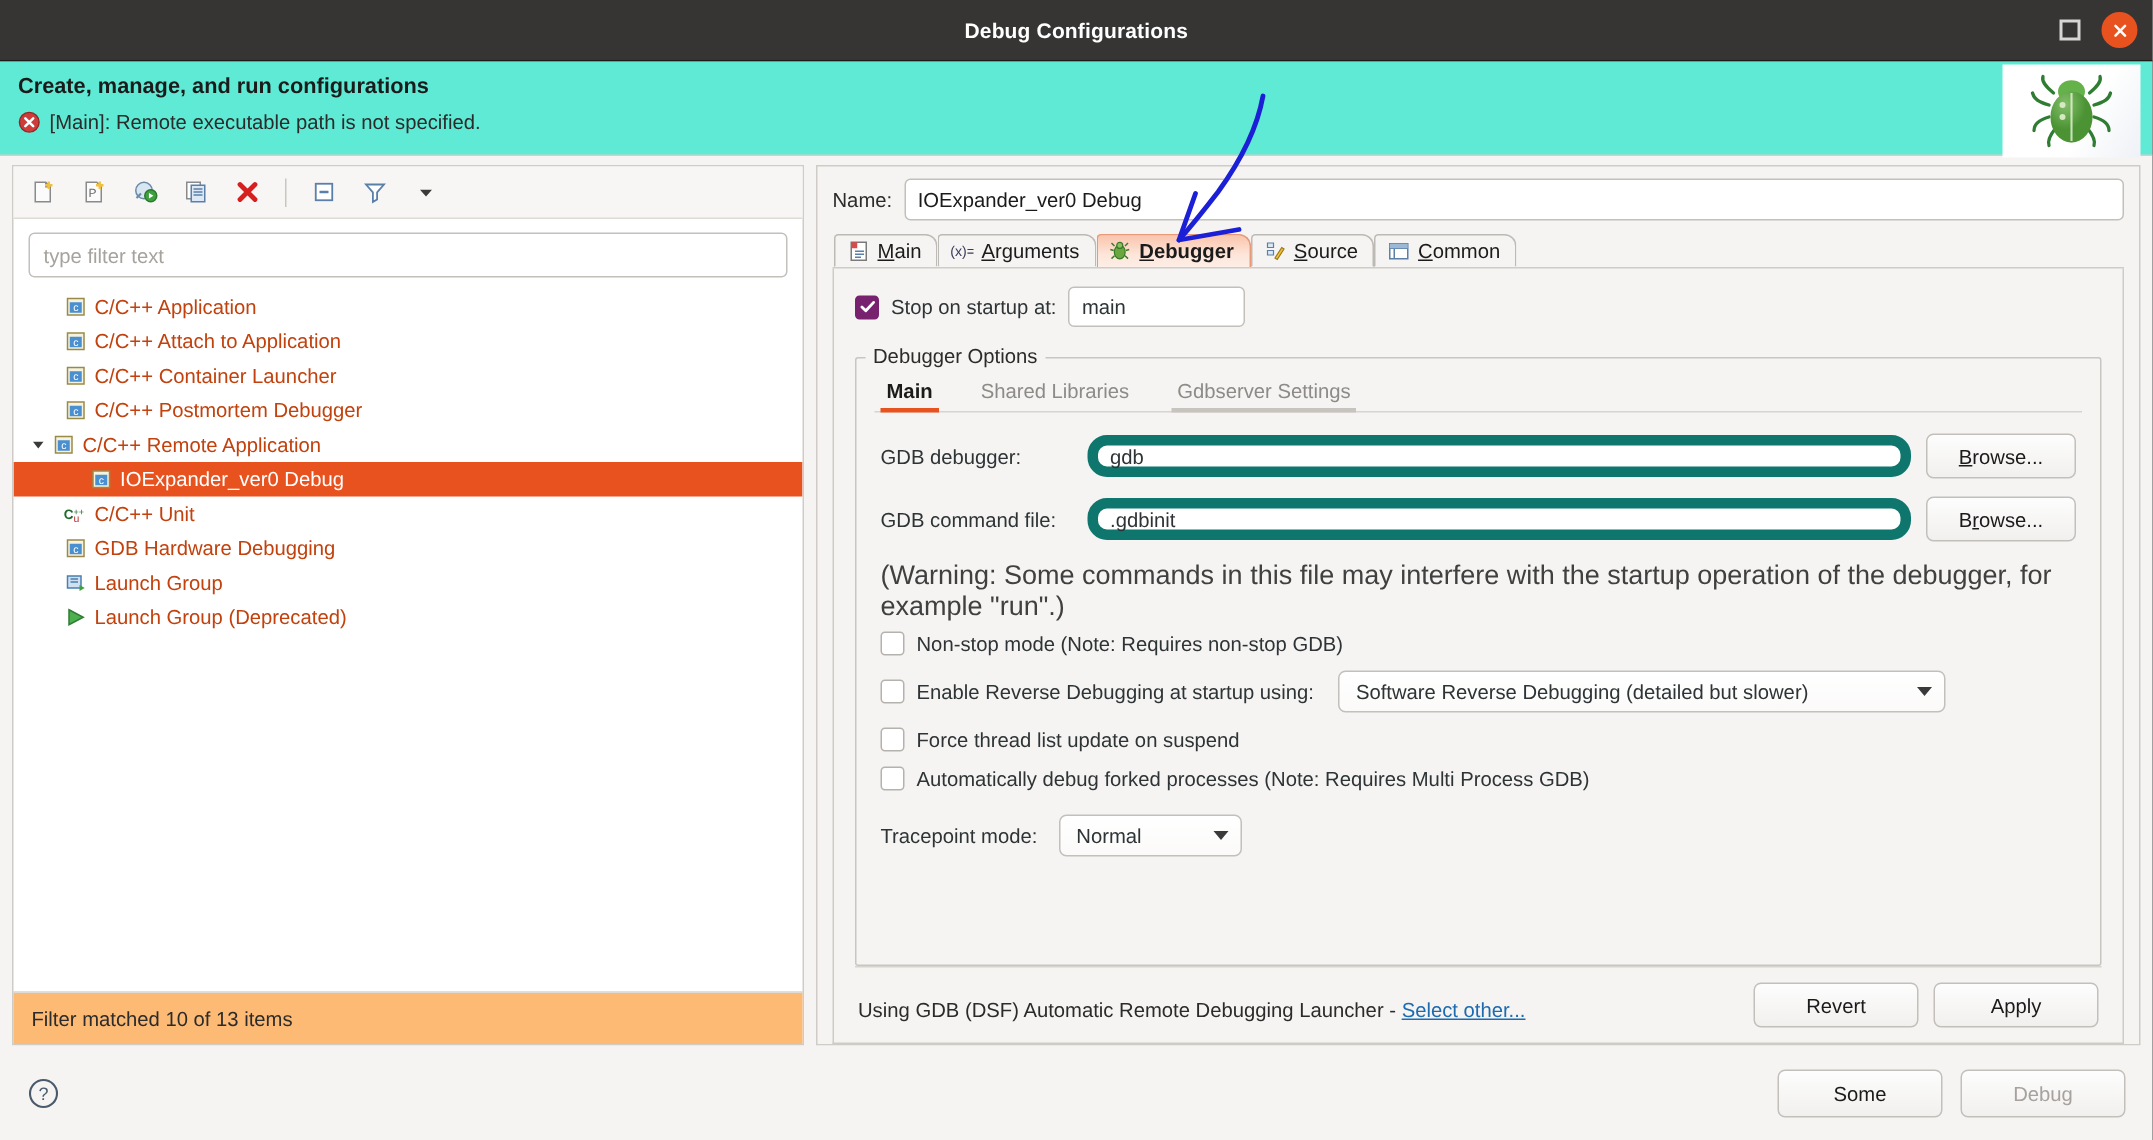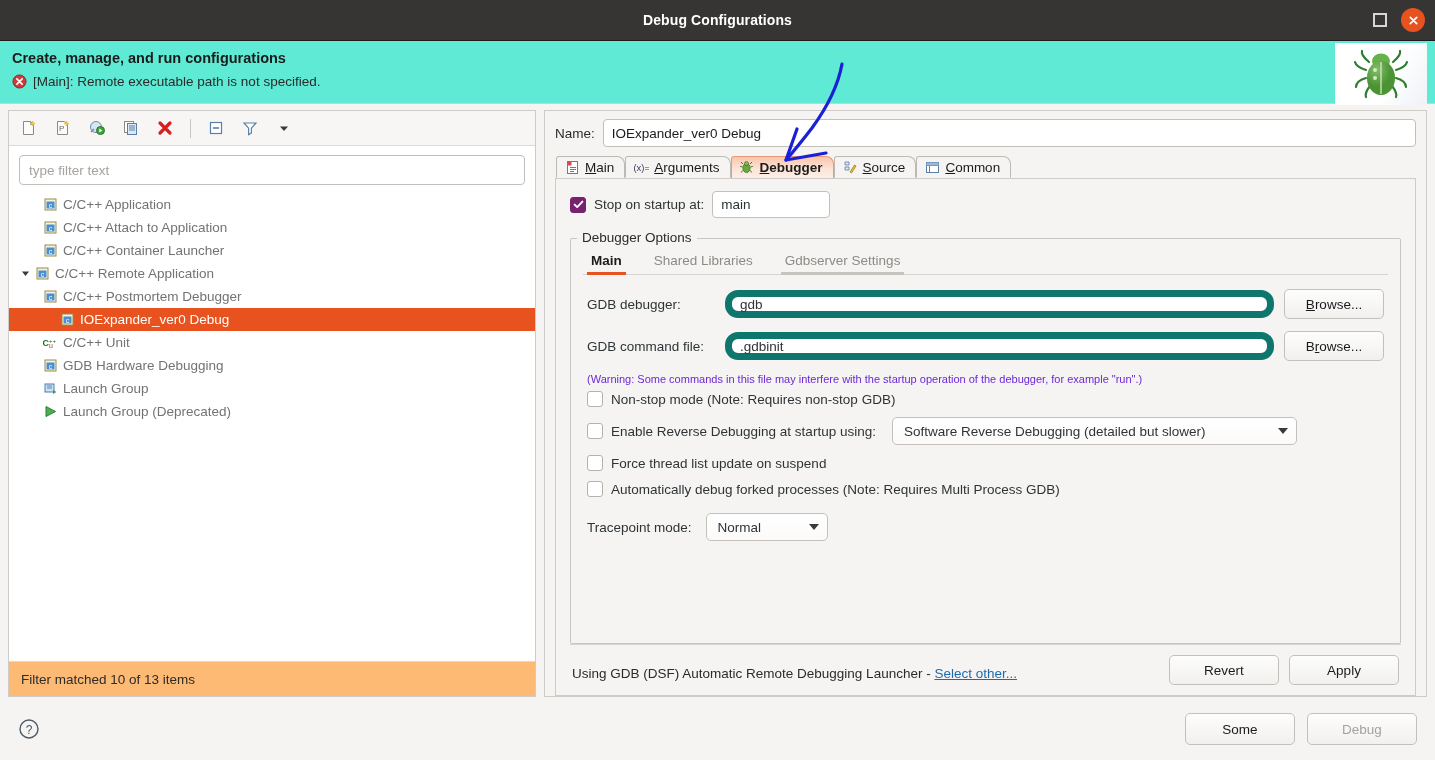--- a/index.html
+++ b/index.html
@@ -127,21 +127,21 @@
   .tree-row {
     height: 23px; display: flex; align-items: center;
     padding-left: 8px; cursor: pointer;
     white-space: nowrap;
   }
   .tree-row .twisty {
     width: 17px; flex: none;
     display: flex; align-items: center; justify-content: center;
   }
   .tree-row .ticon { width: 17px; height: 16px; flex: none; margin-right: 4px; display:flex; align-items:center; justify-content:center;}
-  .tree-row .tlabel { font-size: 13.5px; color: #737373; }
+  .tree-row .tlabel { font-size: 13.5px; color: #c2410c; }
   .tree-row.selected { background: #e8521f; }
   .tree-row.selected .tlabel { color: #ffffff; }
   .tree-status {
     flex: none; height: 34px;
     border-top: 1px solid #dedbd7;
     display: flex; align-items: center;
     padding-left: 12px;
     font-size: 13.5px; color: #2b2b2b;
     background: #fdba74;
   }
@@ -294,21 +294,21 @@
     height: 30px; min-width: 110px;
     border: 1px solid #c3c0bc; border-radius: 5px;
     background: linear-gradient(180deg,#fdfdfd,#f2f0ee);
     font-size: 13.5px; color: #1b1b1b;
     display: flex; align-items: center; justify-content: center;
     cursor: pointer; box-sizing: border-box;
   }
   .btn.disabled { color: #a6a29e; }
   .browse { margin-left: 10px; min-width: 100px; }
   .warning-line {
-    font-size: 11px; color: #6d28d9; margin: 4px 0 6px 0;
+    font-size: 18px; color: #404040; margin: 4px 0 6px 0;
   }
   .cb-row {
     display: flex; align-items: center; gap: 8px;
     margin-bottom: 10px;
     font-size: 13.5px;
   }
   .combo {
     height: 28px; border: 1px solid #c3c0bc; border-radius: 5px;
     background: linear-gradient(180deg,#ffffff,#fbfaf9);
     display: flex; align-items: center; justify-content: space-between;
@@ -495,45 +495,45 @@
             <div class="twisty"></div>
             <span class="ticon">
               <svg width="15" height="15" viewBox="0 0 15 15">
                 <rect x="2" y="2" width="11" height="11" fill="#f5f2e0" stroke="#9a8a4a" stroke-width="1"></rect>
                 <rect x="3.5" y="4.5" width="8" height="7" fill="#4a8fd0"></rect>
                 <text x="7.5" y="10.5" font-size="7" fill="#ffffff" text-anchor="middle" font-family="Liberation Sans">c</text>
               </svg>
             </span>
             <span class="tlabel">C/C++ Container Launcher</span>
           </div>
+          <div class="tree-row" style="padding-left: 16px;">
+            <div class="twisty"></div>
+            <span class="ticon">
+              <svg width="15" height="15" viewBox="0 0 15 15">
+                <rect x="2" y="2" width="11" height="11" fill="#f5f2e0" stroke="#9a8a4a" stroke-width="1"></rect>
+                <rect x="3.5" y="4.5" width="8" height="7" fill="#4a8fd0"></rect>
+                <text x="7.5" y="10.5" font-size="7" fill="#ffffff" text-anchor="middle" font-family="Liberation Sans">c</text>
+              </svg>
+            </span>
+            <span class="tlabel">C/C++ Postmortem Debugger</span>
+          </div>
           <div class="tree-row">
             <div class="twisty">
               <svg width="11" height="11" viewBox="0 0 11 11">
                 <path d="M2 3.5 L9 3.5 L5.5 8 z" fill="#3a3a3a"></path>
               </svg>
             </div>
             <span class="ticon">
               <svg width="15" height="15" viewBox="0 0 15 15">
                 <rect x="2" y="2" width="11" height="11" fill="#f5f2e0" stroke="#9a8a4a" stroke-width="1"></rect>
                 <rect x="3.5" y="4.5" width="8" height="7" fill="#4a8fd0"></rect>
                 <text x="7.5" y="10.5" font-size="7" fill="#ffffff" text-anchor="middle" font-family="Liberation Sans">c</text>
               </svg>
             </span>
             <span class="tlabel">C/C++ Remote Application</span>
-          </div>
-          <div class="tree-row" style="padding-left: 16px;">
-            <div class="twisty"></div>
-            <span class="ticon">
-              <svg width="15" height="15" viewBox="0 0 15 15">
-                <rect x="2" y="2" width="11" height="11" fill="#f5f2e0" stroke="#9a8a4a" stroke-width="1"></rect>
-                <rect x="3.5" y="4.5" width="8" height="7" fill="#4a8fd0"></rect>
-                <text x="7.5" y="10.5" font-size="7" fill="#ffffff" text-anchor="middle" font-family="Liberation Sans">c</text>
-              </svg>
-            </span>
-            <span class="tlabel">C/C++ Postmortem Debugger</span>
           </div>
           <div class="tree-row selected" style="padding-left: 33px;">
             <div class="twisty"></div>
             <span class="ticon">
               <svg width="15" height="15" viewBox="0 0 15 15">
                 <rect x="2" y="2" width="11" height="11" fill="#f5f2e0" stroke="#9a8a4a" stroke-width="1"></rect>
                 <rect x="3.5" y="4.5" width="8" height="7" fill="#4a8fd0"></rect>
                 <text x="7.5" y="10.5" font-size="7" fill="#ffffff" text-anchor="middle" font-family="Liberation Sans">c</text>
               </svg>
             </span>

